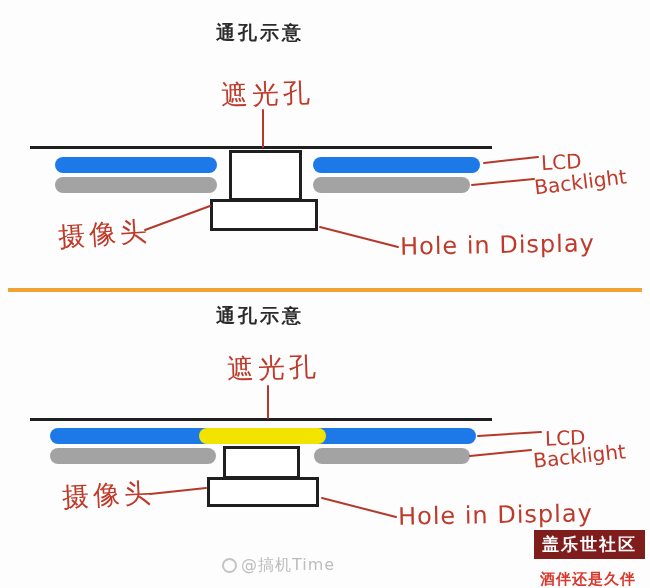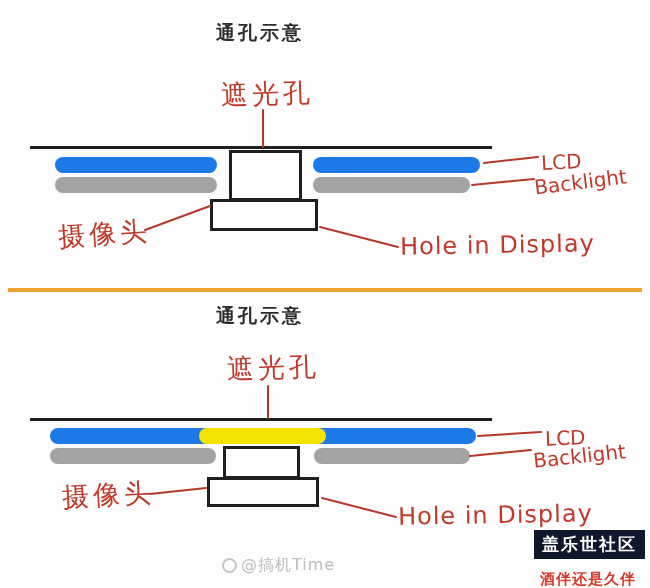--- a/index.html
+++ b/index.html
@@ -50,21 +50,21 @@
     position:absolute;left:222px;top:555px;
     color:#bdbdbd;font-size:16px;letter-spacing:1px;
     display:flex;align-items:center;gap:4px;
   }
   .wm-center .logo{
     display:inline-block;width:15px;height:15px;border-radius:50%;
     border:2px solid #c4c4c4;box-sizing:border-box;
   }
   .badge{
     position:absolute;left:534px;top:530px;
-    background:#0f172a;color:#ffffff;
+    background:#7f1d1d;color:#ffffff;
     font-size:17px;font-weight:bold;letter-spacing:2px;
     padding:3px 8px;
   }
   .badge-sub{
     position:absolute;left:540px;top:562px;
     color:#d93a2e;font-size:15px;font-weight:bold;letter-spacing:1px;margin-top:8px;
   }
 </style>
 </head>
 <body>

